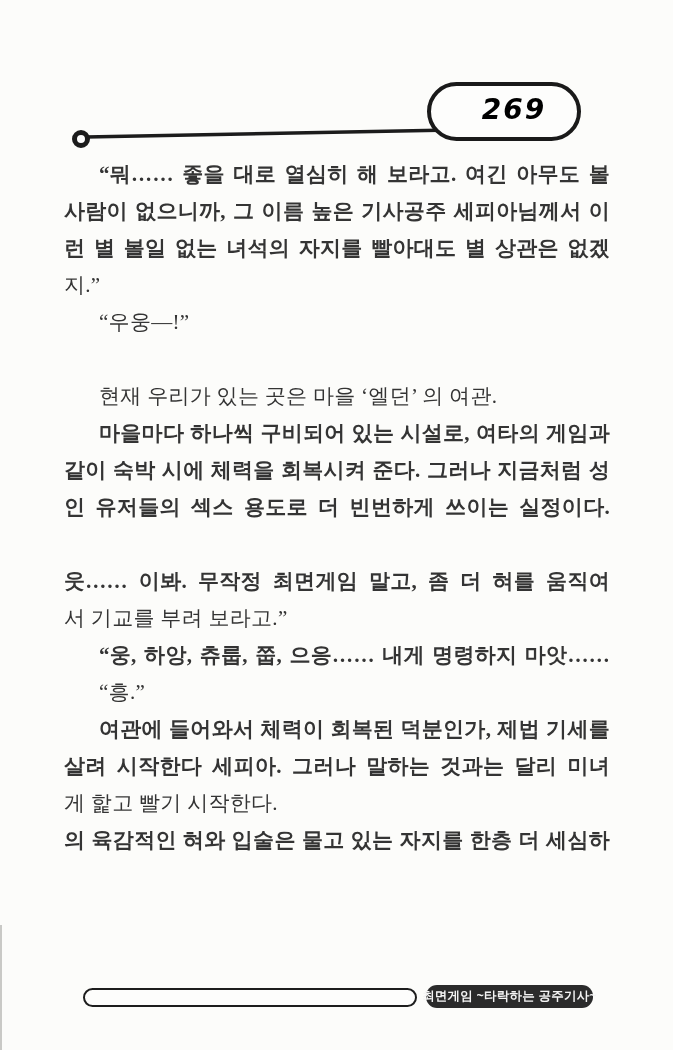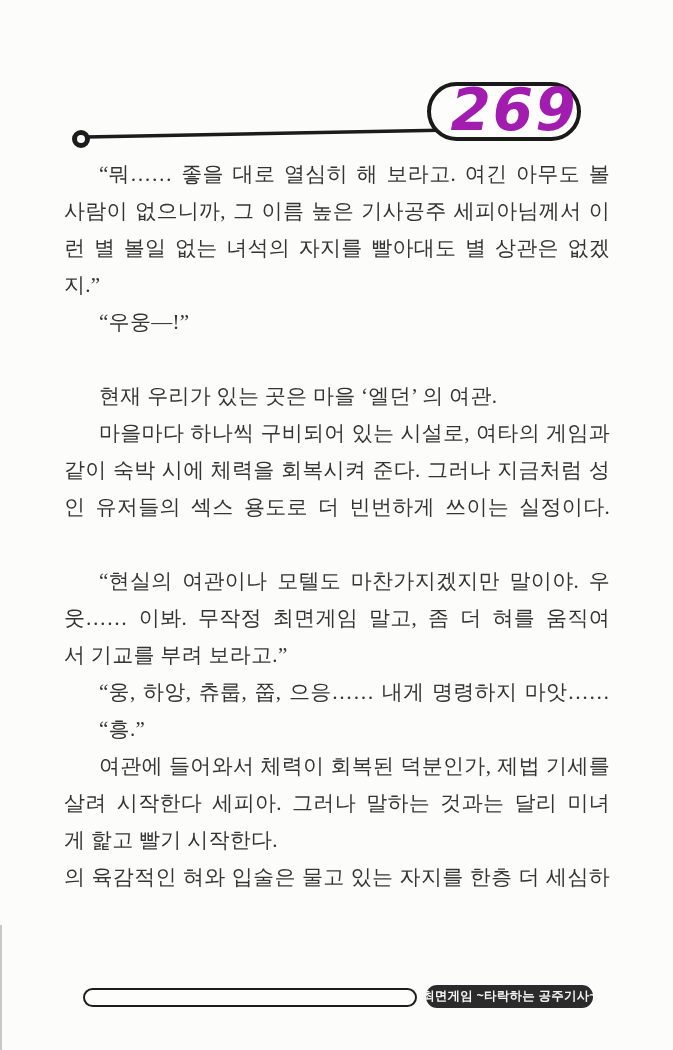--- a/index.html
+++ b/index.html
@@ -32,41 +32,41 @@
     box-sizing: border-box;
     border: 4px solid #1a1a1a;
     border-radius: 32px;
     background: #fdfdfc;
     display: flex; align-items: center; justify-content: center;
   }
   .page-number-pill .num {
     font-family: "DejaVu Sans", "Liberation Sans", sans-serif;
     font-style: italic;
     font-weight: bold;
-    font-size: 58px;
+    font-size: 28px;
     letter-spacing: 2px;
-    color: #a21caf;
+    color: #000000;
     transform: translate(-2px, -2px);
     margin-left: 24px;
   }
 
   
   .body-text {
     position: absolute;
     left: 64px;
     width: 546px;
     top: 156px;
     color: #343434;
     font-size: 21px;
     line-height: 37px;
     letter-spacing: 0.3px;
   }
   .line { margin: 0; min-height: 37px; }
   .line.indent { text-indent: 35px; }
-  .line.fill { text-align: justify; text-align-last: justify; }
+  .line.fill { text-align: justify; text-align-last: justify; font-weight: bold; }
 
   
   .footer-rule {
     position: absolute; left: 83px; top: 988px;
     width: 334px; height: 19px;
     box-sizing: border-box;
     border: 2.5px solid #1d1d1d;
     border-radius: 10px;
     background: #fdfdfc;
   }
@@ -113,21 +113,20 @@
       <p class="line fill">사람이 없으니까, 그 이름 높은 기사공주 세피아님께서 이</p>
       <p class="line fill">런 별 볼일 없는 녀석의 자지를 빨아대도 별 상관은 없겠</p>
       <p class="line">지.”</p>
       <p class="line indent">“우웅―!”</p>
       <p class="line"></p>
       <p class="line indent">현재 우리가 있는 곳은 마을 ‘엘던’ 의 여관.</p>
       <p class="line indent fill">마을마다 하나씩 구비되어 있는 시설로, 여타의 게임과</p>
       <p class="line fill">같이 숙박 시에 체력을 회복시켜 준다. 그러나 지금처럼 성</p>
       <p class="line fill">인 유저들의 섹스 용도로 더 빈번하게 쓰이는 실정이다.</p>
       <p class="line"></p>
-      <p class="line indent fill">“현실의 여관이나 모텔도 마찬가지겠지만 말이야. 우</p>
       <p class="line fill">웃…… 이봐. 무작정 최면게임 말고, 좀 더 혀를 움직여</p>
       <p class="line">서 기교를 부려 보라고.”</p>
       <p class="line indent fill">“웅, 하앙, 츄룹, 쭙, 으응…… 내게 명령하지 마앗……</p>
       <p class="line indent">“흥.”</p>
       <p class="line indent fill">여관에 들어와서 체력이 회복된 덕분인가, 제법 기세를</p>
       <p class="line fill">살려 시작한다 세피아. 그러나 말하는 것과는 달리 미녀</p>
       <p class="line">게 핥고 빨기 시작한다.</p>
       <p class="line fill">의 육감적인 혀와 입술은 물고 있는 자지를 한층 더 세심하</p>
     </main>
 

